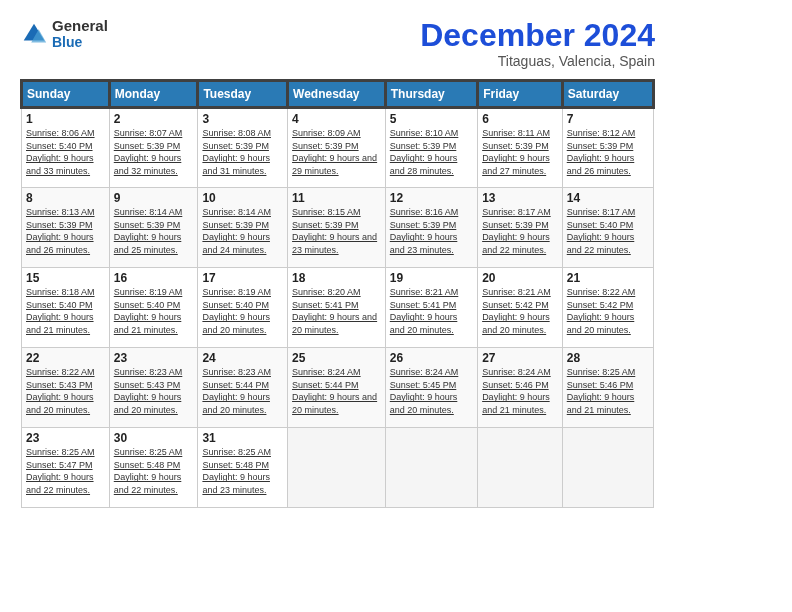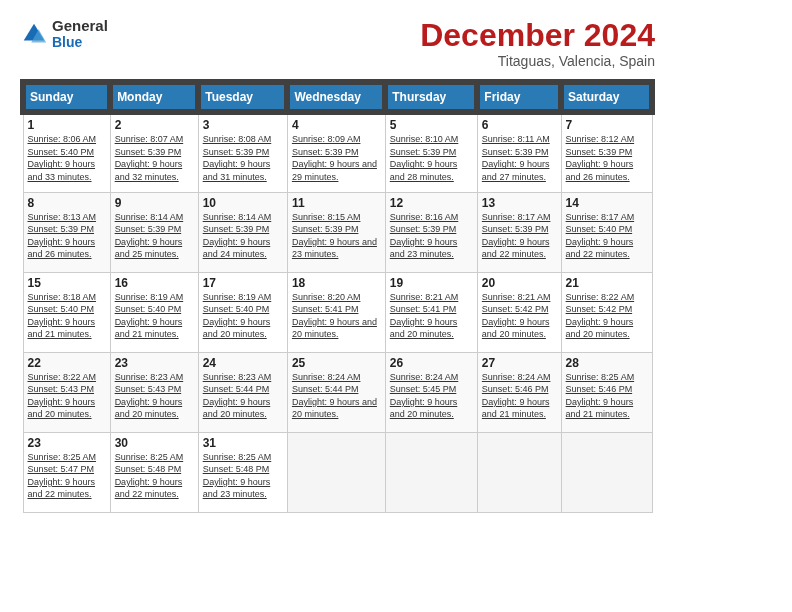--- a/index.html
+++ b/index.html
@@ -45,39 +45,39 @@
     .logo-icon {
       width: 28px;
       height: 28px;
     }
     .title-block {
       text-align: right;
     }
     .month-title {
       font-size: 32px;
       font-weight: bold;
-      color: #b91c1c;
+      color: #1d4ed8;
       line-height: 1.1;
     }
     .location {
       font-size: 14px;
       color: #555;
     }
     .calendar {
       width: 100%;
       border-collapse: collapse;
     }
     .calendar th {
       background-color: #2a7ab5;
       color: #fff;
       font-size: 12px;
       font-weight: bold;
       padding: 5px 4px;
       text-align: left;
-      border: 6px solid #404040;
+      border: 3px solid #404040;
     }
     .calendar td {
       border: 1px solid #ccc;
       vertical-align: top;
       padding: 3px 4px;
       font-size: 9.5px;
       color: #333;
       width: 113px;
       height: 80px;
       background: #fff;

